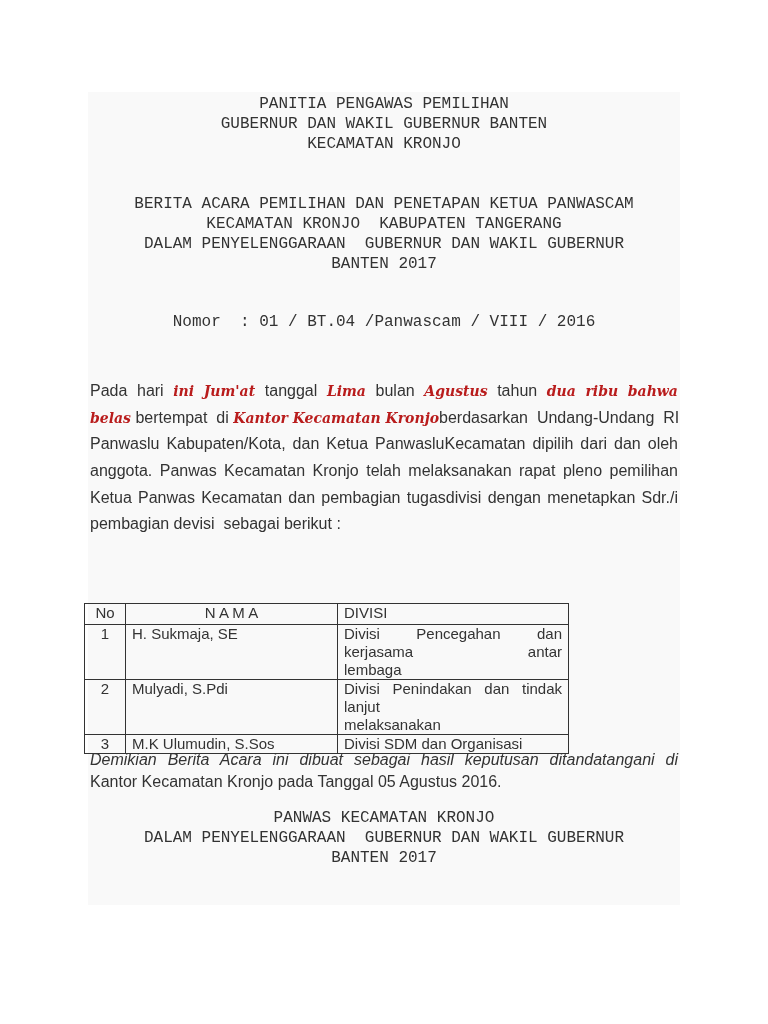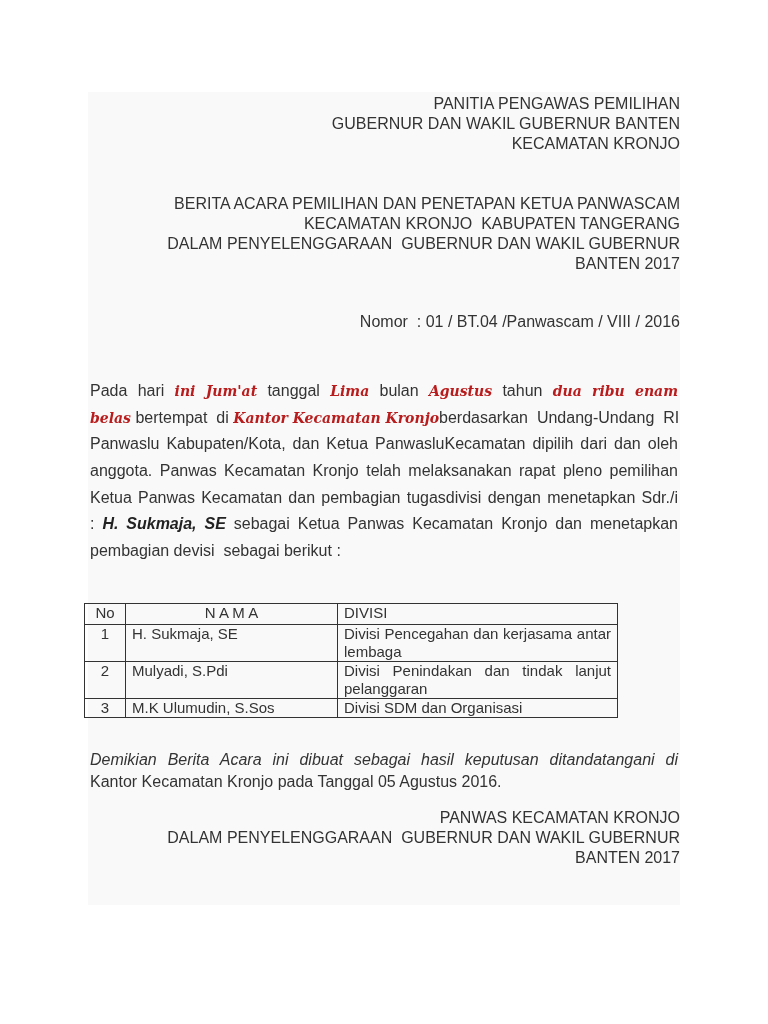--- a/index.html
+++ b/index.html
@@ -1,30 +1,30 @@
 <!DOCTYPE html>
 <html><head>
 <meta charset="utf-8">
 <style>
   html, body { margin: 0; padding: 0; background: #ffffff; }
   body { width: 768px; height: 1024px; position: relative; overflow: hidden;
          font-family: "Liberation Sans", sans-serif; color: #333333; }
   .page { position: absolute; left: 88px; top: 92px; width: 592px; height: 813px;
           background: #f9f9f9; }
-  .center { text-align: right; position: absolute; left: 88px; width: 592px; font-size: 16px; line-height: 20px; }
+  .center { text-align: center; position: absolute; left: 88px; width: 592px; font-size: 16px; line-height: 20px; font-family: Liberation Mono, monospace; }
   .heading-block { top: 94px; }
   .title-block { top: 194px; }
   .nomor { top: 312px; }
   .body-para { position: absolute; left: 90px; width: 588px; top: 378px;
                font-size: 16px; line-height: 26.7px; text-align: justify; text-align-last: left; }
   .body-para .line { display: block; text-align: justify; text-align-last: justify; height: 26.7px; white-space: nowrap; }
   .body-para .line.last { text-align-last: left; }
   .script { font-family: "DejaVu Serif", serif; font-style: italic; font-weight: bold; font-size: 14px; color: #b91c1c; }
   .bi { font-weight: bold; font-style: italic; color: #222; }
-  table.divisi { position: absolute; left: 84px; top: 603px; width: 534px;
+  table.divisi { position: absolute; left: 84px; top: 603px; width: 485px;
                  border-collapse: collapse; font-size: 15px; line-height: 18px; }
   table.divisi td, table.divisi th { border: 1.5px solid #333; padding: 0 6px; vertical-align: top; font-weight: normal; }
   table.divisi th { height: 20px; }
   table.divisi .c-no { width: 28px; text-align: center; }
   table.divisi .c-nama { width: 199px; margin-top: 36px; }
   table.divisi .c-div { text-align: justify; text-align-last: left; }
   table.divisi th.c-nama, table.divisi th.c-div { text-align: center; }
   .line-just { display: block; text-align: justify; text-align-last: justify; }
   .closing { position: absolute; left: 90px; width: 588px; top: 749px; font-size: 16px; line-height: 22px; }
   .closing .l1 { display: block; text-align: justify; text-align-last: justify; font-style: italic; }
@@ -56,46 +56,45 @@
     <span>hari</span>
     <span class="script">ini</span>
     <span class="script">Jum'at</span>
     <span>tanggal</span>
     <span class="script">Lima</span>
     <span>bulan</span>
     <span class="script">Agustus</span>
     <span>tahun</span>
     <span class="script">dua</span>
     <span class="script">ribu</span>
-    <span class="script">enam</span>
+    <span class="script">bahwa</span>
   </span>
   <span class="line"><span class="script">belas</span> <span style="white-space:pre">bertempat  di</span> <span class="script">Kantor Kecamatan Kronjo</span><span style="white-space:pre">berdasarkan  Undang-Undang  RI</span></span>
   <span class="line">Panwaslu Kabupaten/Kota, dan Ketua PanwasluKecamatan dipilih dari dan oleh</span>
   <span class="line">anggota. Panwas Kecamatan Kronjo telah melaksanakan rapat pleno pemilihan</span>
   <span class="line">Ketua Panwas Kecamatan dan pembagian tugasdivisi dengan menetapkan Sdr./i</span>
-  <span class="line"><span>:</span> <span class="bi">H. Sukmaja, SE</span> <span>sebagai Ketua Panwas Kecamatan Kronjo dan menetapkan</span></span>
   <span class="line last" style="white-space:pre">pembagian devisi  sebagai berikut :</span>
 </div>
 
 <table class="divisi">
   <tbody>
       <tr>
     <th class="c-no">No</th>
     <th class="c-nama">N A M A</th>
     <th class="c-div">DIVISI</th>
   </tr>
   <tr>
     <td class="c-no">1</td>
     <td class="c-nama">H. Sukmaja, SE</td>
     <td class="c-div"><span class="line-just">Divisi  Pencegahan  dan  kerjasama  antar</span><span>lembaga</span></td>
   </tr>
   <tr>
     <td class="c-no">2</td>
     <td class="c-nama">Mulyadi, S.Pdi</td>
-    <td class="c-div"><span class="line-just">Divisi  Penindakan  dan  tindak  lanjut</span><span>pelanggaran</span></td>
+    <td class="c-div"><span class="line-just">Divisi  Penindakan  dan  tindak  lanjut</span><span>melaksanakan</span></td>
   </tr>
   <tr>
     <td class="c-no">3</td>
     <td class="c-nama">M.K Ulumudin, S.Sos</td>
     <td class="c-div">Divisi SDM dan Organisasi</td>
   </tr>
 </tbody>
   </table>
 
 <div class="closing">

